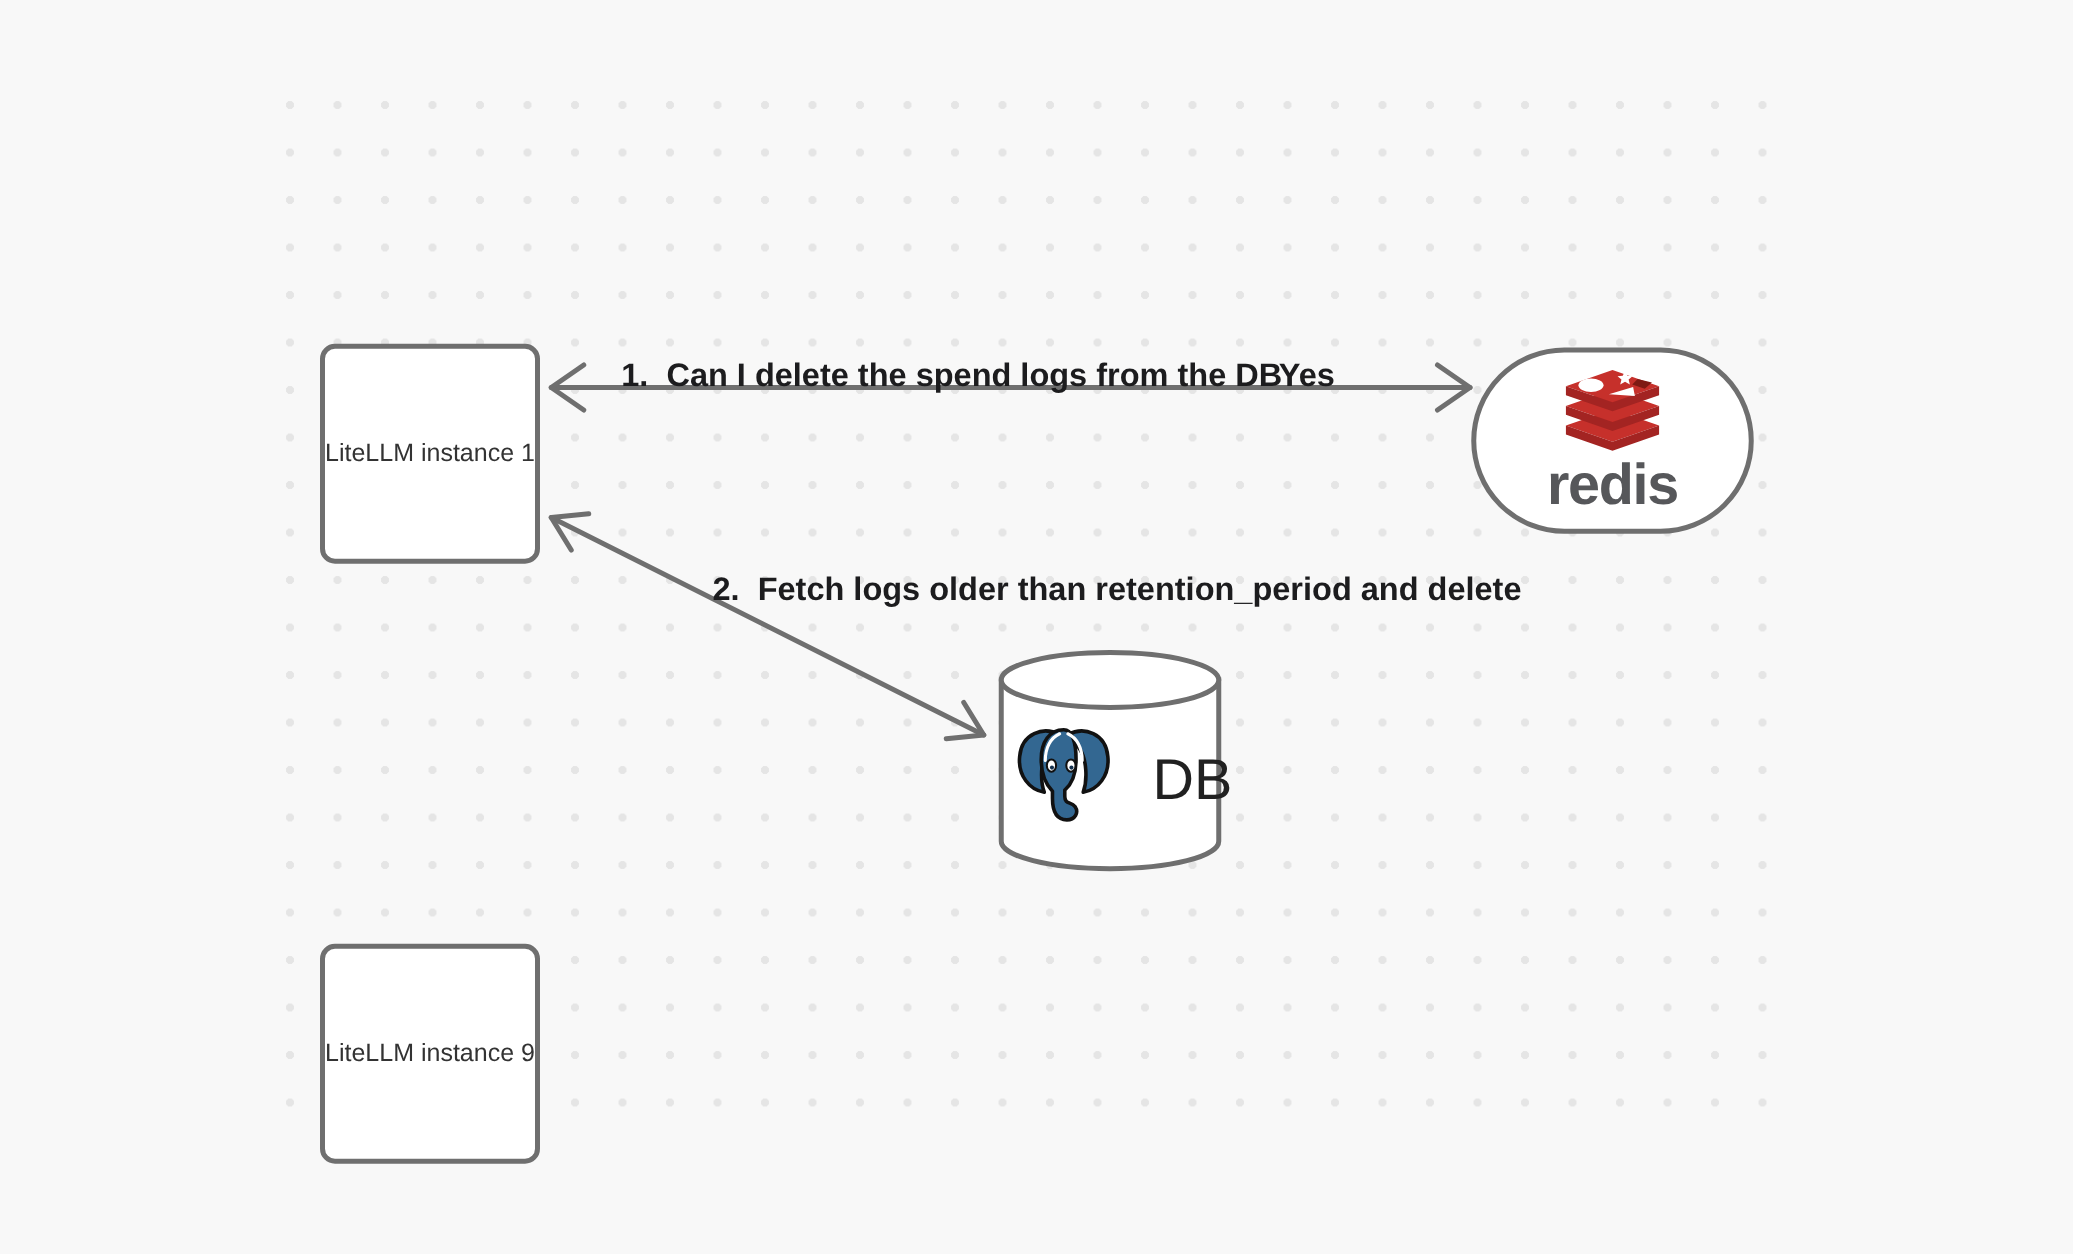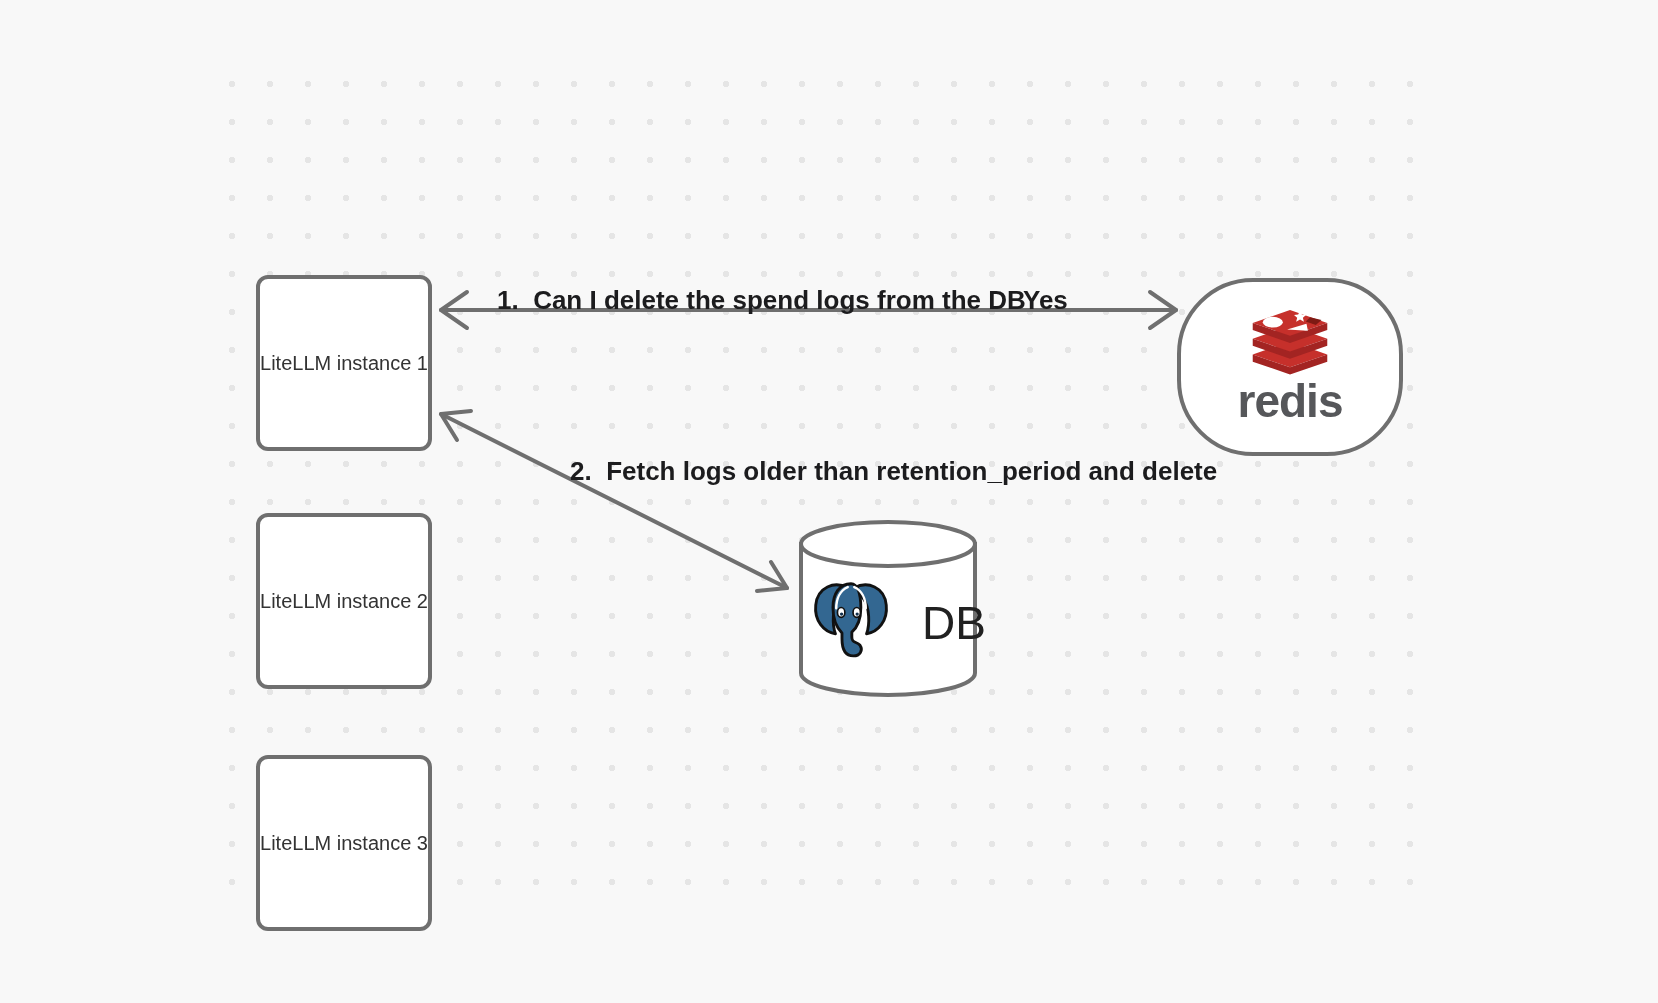--- a/index.html
+++ b/index.html
@@ -21,21 +21,21 @@
     position:absolute;width:176px;height:176px;box-sizing:border-box;
     background:#fff;border:4px solid var(--stroke-gray,#6f6f6f);border-radius:12px;
     display:flex;align-items:center;justify-content:center;
     color:var(--node-label-text,#333);font-size:20px;line-height:1.2;
   }
   #box1{left:256px;top:275px}
   #box2{left:256px;top:513px}
   #box3{left:256px;top:755px}
 
   .redis-node{
-    position:absolute;left:1177px;top:278px;width:226px;height:178px;box-sizing:border-box;
+    position:absolute;left:1177px;top:278px;width:226px;height:149px;box-sizing:border-box;
     background:#fff;border:4px solid var(--stroke-gray,#6f6f6f);border-radius:76px;
     display:flex;flex-direction:column;align-items:center;justify-content:center;
   }
   .redis-logo{width:86px;height:66px;display:block}
   .redis-red{fill:var(--redis-red,#c6302b)}
   .redis-dark{fill:var(--redis-red-dark,#a32422)}
   .redis-darker{fill:var(--redis-red-darker,#7e1a14)}
   .redis-word{
     font-size:46px;font-weight:700;letter-spacing:-1px;line-height:1;margin-top:2px;
     color:var(--redis-wordmark-gray,#56575a);
@@ -74,25 +74,22 @@
     <g>
       <path class="edge-stroke" d="M441,414 L787,588"></path>
       <path class="edge-stroke" d="M457,440 L441,414 L471,411"></path>
       <path class="edge-stroke" d="M771,562 L787,588 L757,591"></path>
     </g>
   </svg>
 
   <div class="node-box" id="box1">
     <span>LiteLLM instance 1</span>
   </div>
-  <div class="node-box" id="box2">
-    <span>LiteLLM instance 2</span>
-  </div>
   <div class="node-box" id="box3">
-    <span>LiteLLM instance 3</span>
+    <span>LiteLLM instance 9</span>
   </div>
 
   <div class="redis-node">
     <svg class="redis-logo" viewBox="0 0 120 92" xmlns="http://www.w3.org/2000/svg">
 
       <path class="redis-red" d="M60,44 L112,62 L60,80 L8,62 Z"></path>
       <path class="redis-dark" d="M8,62 L8,72 L60,90 L112,72 L112,62 L60,80 Z"></path>
 
       <path class="redis-red" d="M60,22 L112,40 L60,58 L8,40 Z"></path>
       <path class="redis-dark" d="M8,40 L8,50 L60,68 L112,50 L112,40 L60,58 Z"></path>

